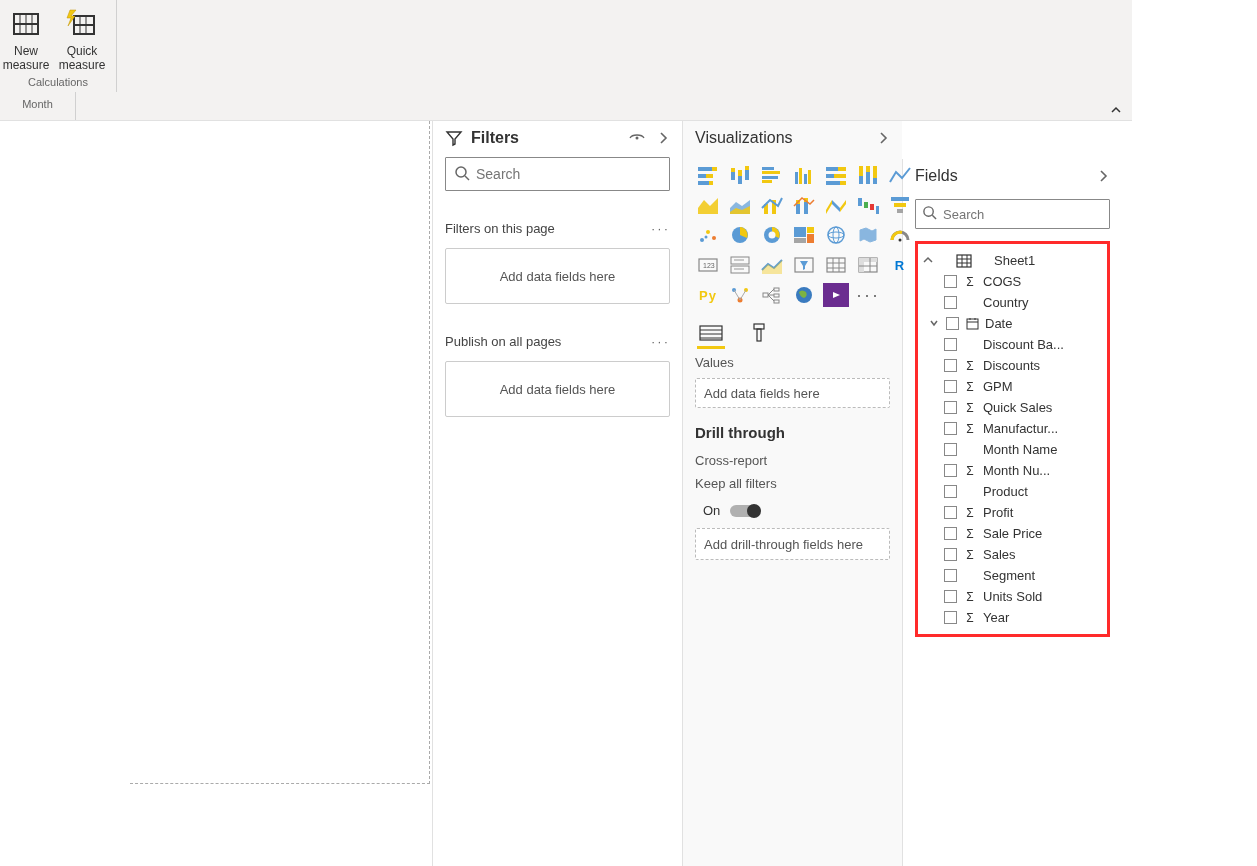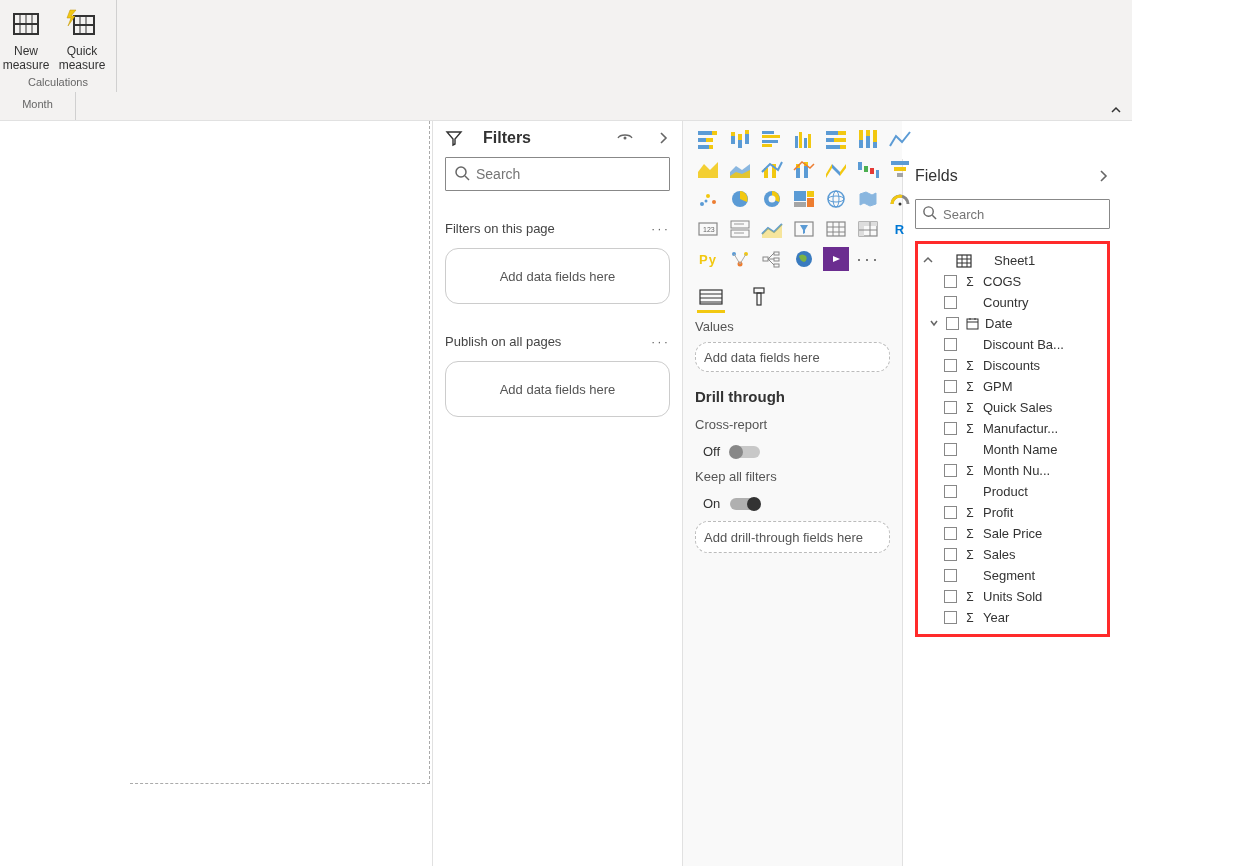--- a/index.html
+++ b/index.html
@@ -105,21 +105,21 @@
     flex-direction: column;
   }
   .pane-filters { width: 250px; }
   .pane-viz { width: 220px; background: #f9f9f9; }
   .pane-fields { width: 220px; background: #fff; margin-top: 38px; }
 
   .pane-header {
     display: flex;
     align-items: center;
     padding: 8px 10px 10px 12px;
-    gap: 20px;
+    gap: 8px;
     font-size: 16px;
     font-weight: 600;
     color: #333;
   }
   .pane-header.light { font-weight: 400; }
   .pane-header .spacer { flex: 1; }
   .pane-header .hdr-icon { width: 18px; height: 18px; display: flex; align-items: center; justify-content: center; color: #666; cursor: pointer; }
 
   
   .filters-body { padding: 0 12px 12px 12px; }
@@ -153,21 +153,21 @@
     color: #444;
     margin-bottom: 12px;
   }
   .ellipsis-dots {
     letter-spacing: 2px;
     color: #666;
     cursor: pointer;
   }
   .dropzone {
     border: 1px solid #ccc;
-    border-radius: 13px;
+    border-radius: 2px;
     background: #fff;
     height: 56px;
     display: flex;
     align-items: center;
     justify-content: center;
     color: #555;
     font-size: 13px;
   }
   .dropzone.dashed {
     border: 1px dashed #bbb;
@@ -430,20 +430,29 @@
           <span class="ellipsis-dots">···</span>
         </div>
         <div class="dropzone">
           <span>Add data fields here</span>
         </div>
       </div>
     </div>
   </div>
 
   <div class="pane pane-viz">
+    <div class="pane-header light">
+      <span>Visualizations</span>
+      <span class="spacer"></span>
+      <span class="hdr-icon chevron-right">
+        <svg viewBox="0 0 12 18" width="12" height="18">
+            <path d="M4 4 L9 9 L4 14" fill="none" stroke="#666" stroke-width="1.6"></path>
+          </svg>
+      </span>
+    </div>
     <div class="viz-body">
       <div class="viz-grid" id="viz-grid">
           <div class="viz-item">
             <svg viewBox="0 0 24 22">
               <rect x="2" y="3" width="14" height="4" fill="#5b9bd5"></rect>
               <rect x="16" y="3" width="5" height="4" fill="#f2c811"></rect>
               <rect x="2" y="10" width="8" height="4" fill="#5b9bd5"></rect>
               <rect x="10" y="10" width="7" height="4" fill="#f2c811"></rect>
               <rect x="2" y="17" width="11" height="4" fill="#5b9bd5"></rect>
               <rect x="13" y="17" width="4" height="4" fill="#f2c811"></rect>
@@ -698,26 +707,20 @@
       </div>
 
       <div class="sub-label">Values</div>
       <div class="dropzone dashed">
         <span>Add data fields here</span>
       </div>
 
       <div class="viz-section-title">Drill through</div>
 
       <div class="sub-label">Cross-report</div>
-      <div class="toggle-row">
-        <span>Off</span>
-        <div class="toggle off">
-            <div class="knob"></div>
-          </div>
-      </div>
 
       <div class="sub-label">Keep all filters</div>
       <div class="toggle-row">
         <span>On</span>
         <div class="toggle on">
             <div class="knob"></div>
           </div>
       </div>
 
       <div class="dropzone dashed" style="height:32px;">

